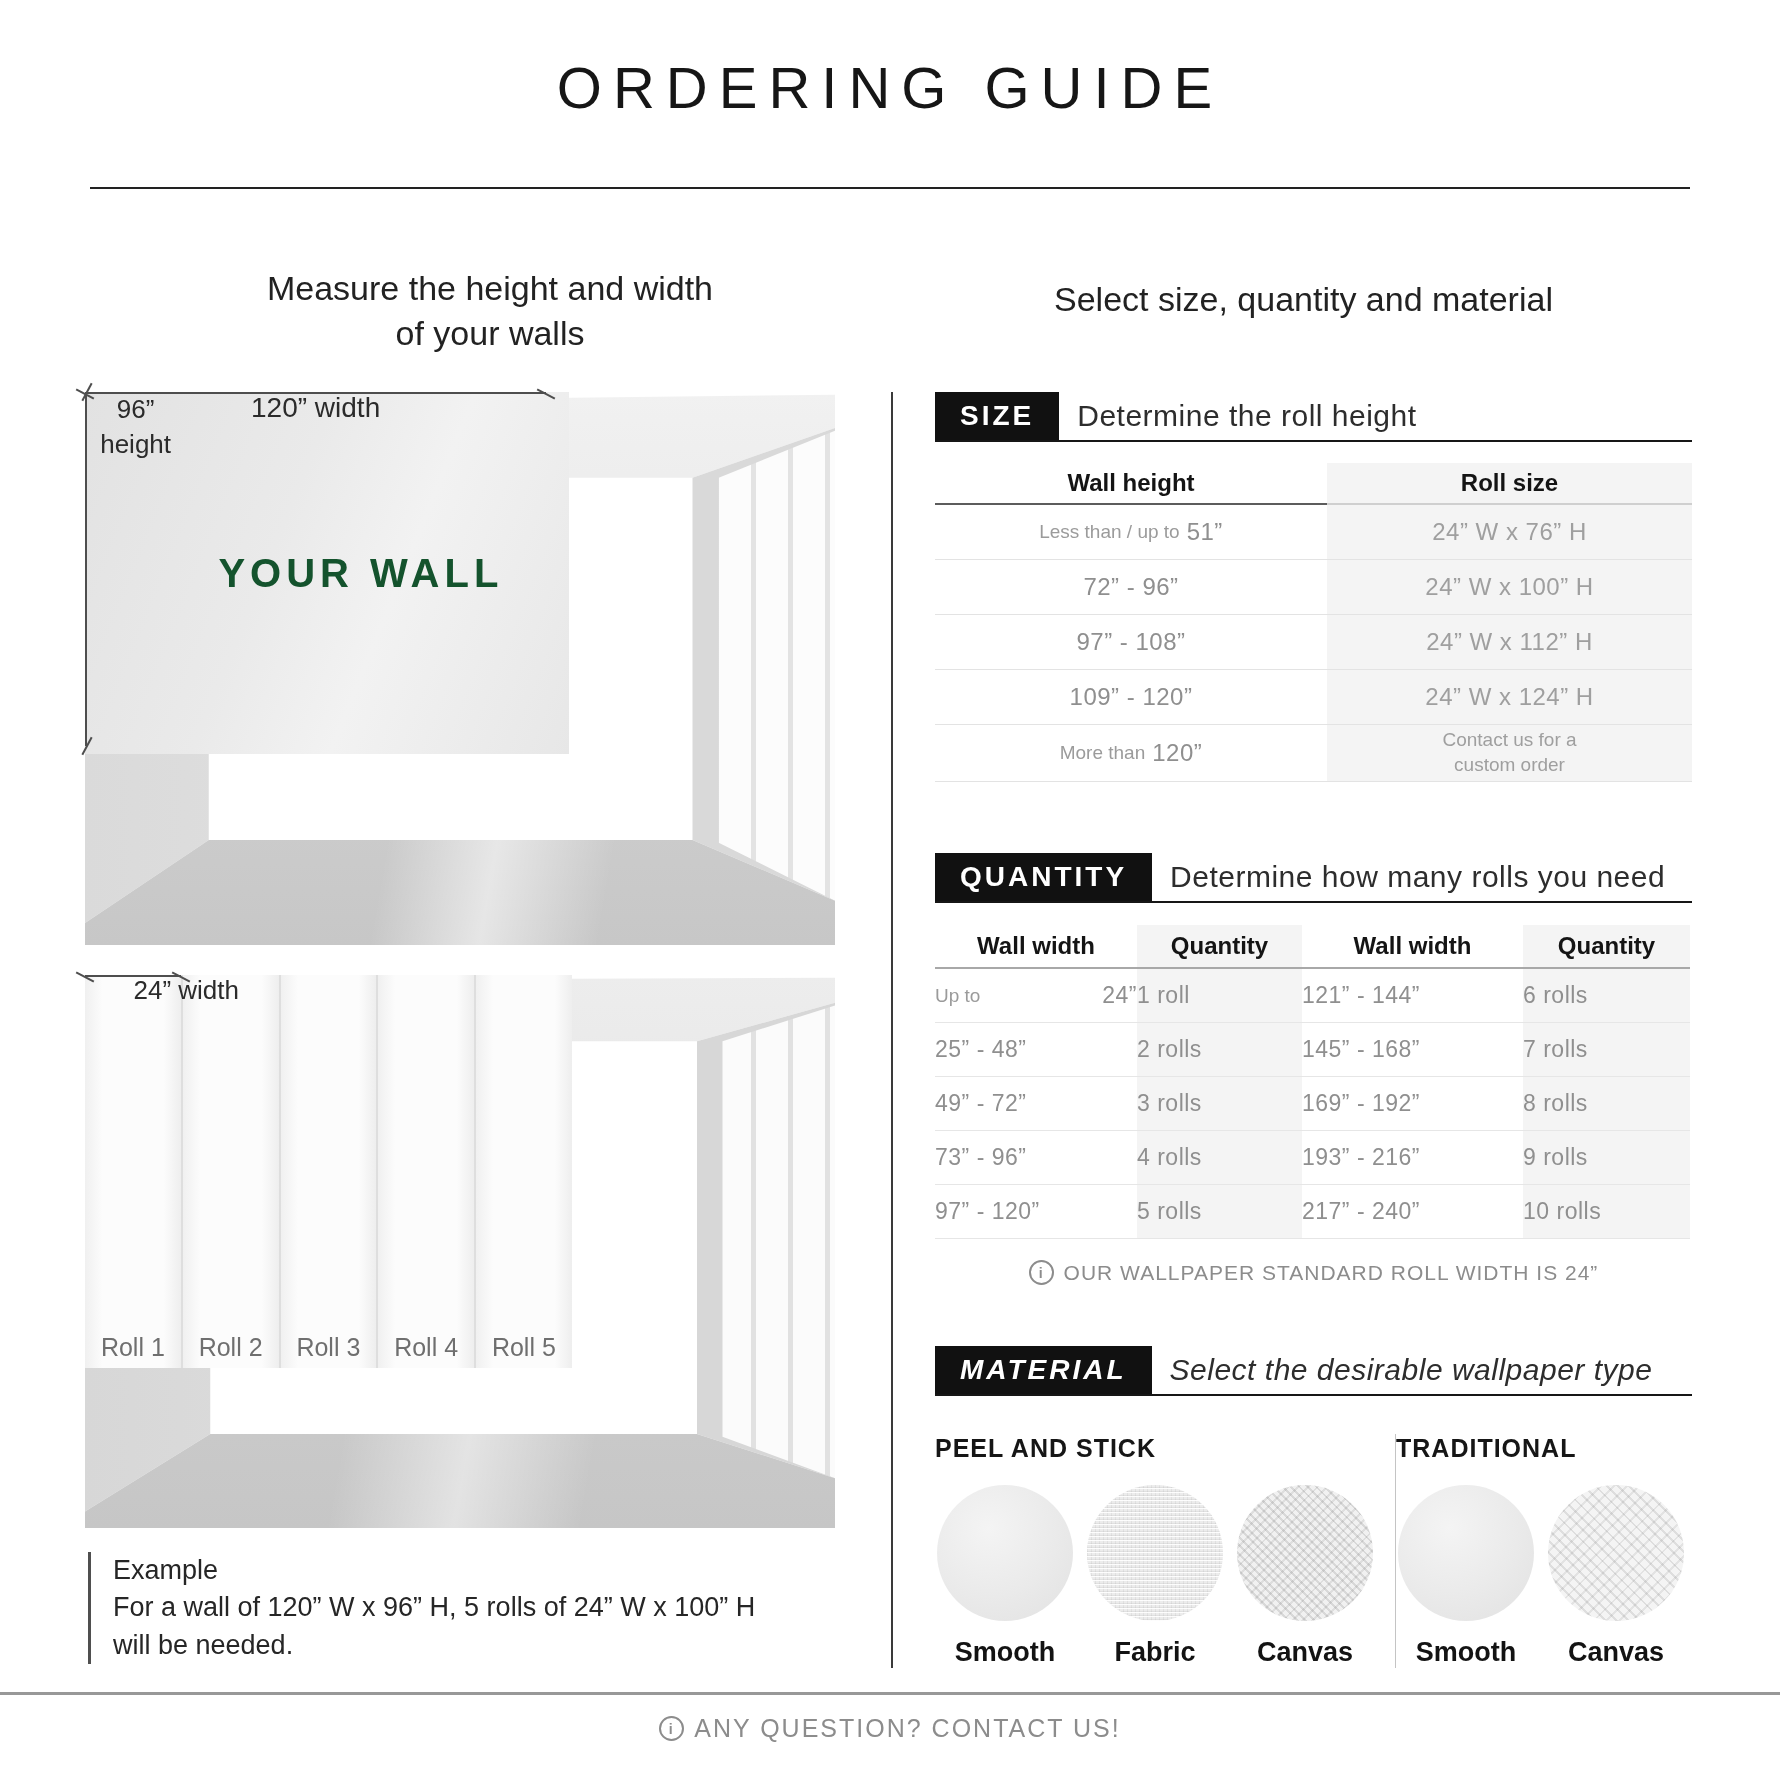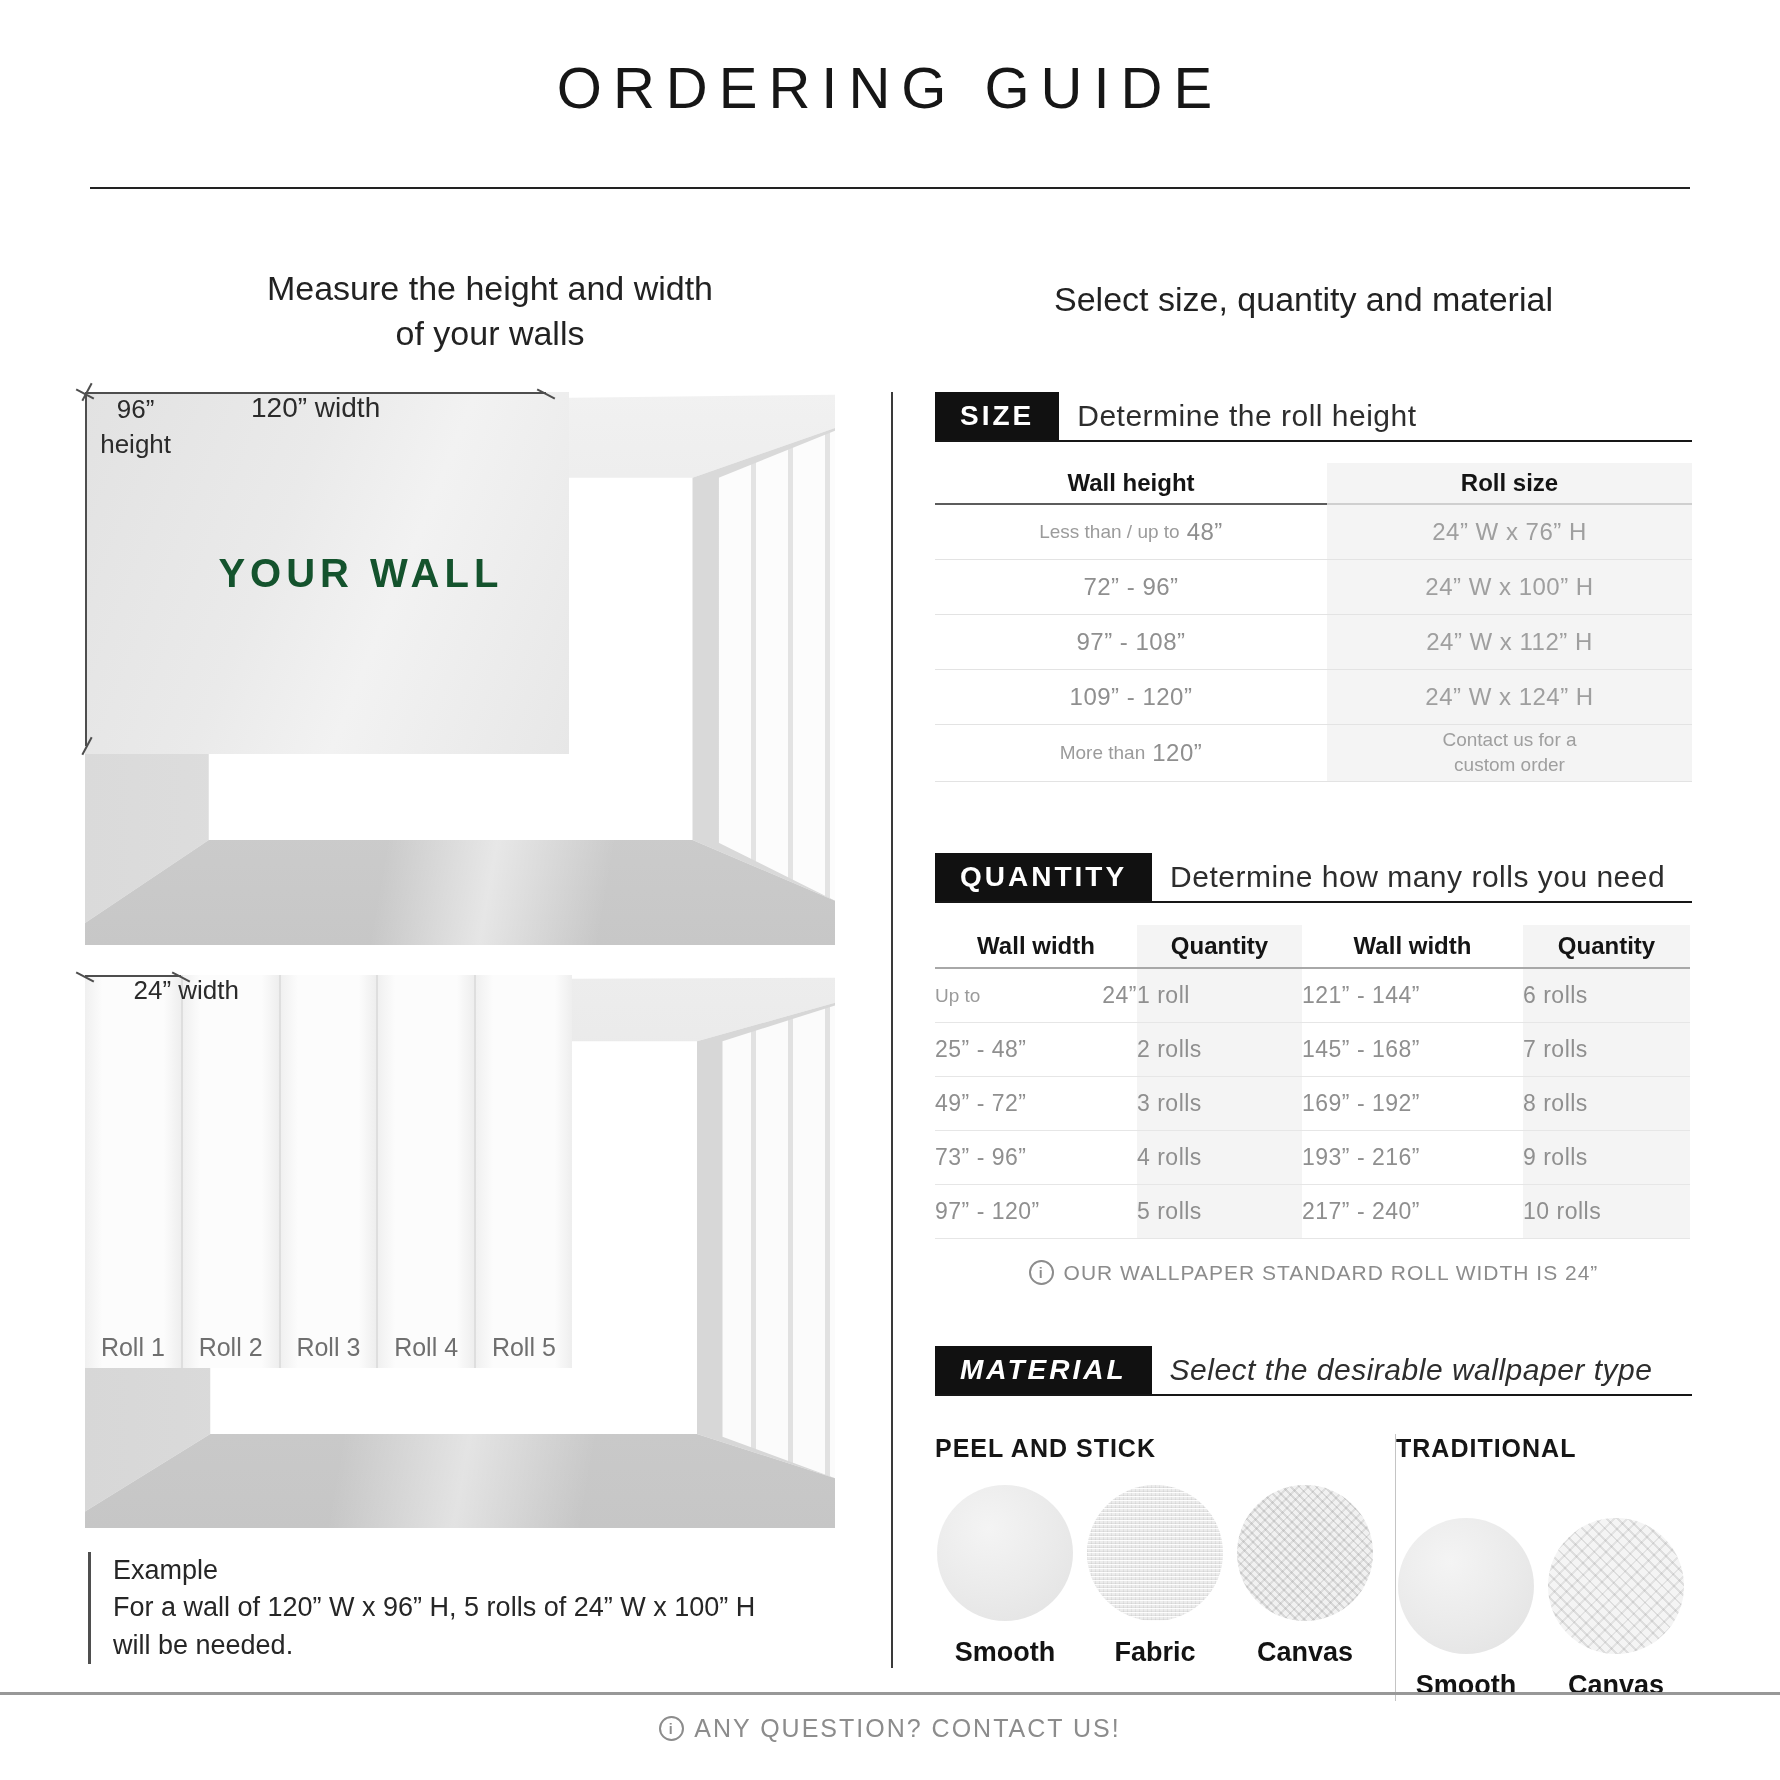--- a/index.html
+++ b/index.html
@@ -117,21 +117,21 @@
 
   .info-icon{display:inline-flex;align-items:center;justify-content:center;width:21px;height:21px;
         border:2px solid #8c8c8c;border-radius:50%;font-size:14px;font-weight:700;color:#8c8c8c;
         margin-right:10px;flex:0 0 auto;}
   .info-icon::before{content:"i";}
 
   
   .material-groups{position:absolute;left:935px;top:1434px;width:757px;display:flex;}
   .mat-group{display:flex;flex-direction:column;}
   .mat-group.g1{width:460px;border-right:1px solid #c4c4c4;}
-  .mat-group.g2{width:296px;gap:33px;}
+  .mat-group.g2{width:296px;}
   .group-name{font-size:25px;font-weight:700;color:#161616;letter-spacing:1px;}
   .mat-items{display:flex;gap:10px;margin-top:22px;}
   .mat-item{display:flex;flex-direction:column;align-items:center;width:140px;}
   .swatch{width:136px;height:136px;border-radius:50%;}
   .mat-label{margin-top:16px;font-size:27px;font-weight:700;color:#131313;}
   .tex-smooth{background:radial-gradient(circle at 38% 32%,#f4f4f4 0%,#eaeaea 55%,#e1e1e1 100%);}
   .tex-fabric{background-color:#ececec;
       background-image:repeating-linear-gradient(0deg,rgba(255,255,255,.9) 0 1px,rgba(0,0,0,.05) 1px 2px,transparent 2px 4px),
                        repeating-linear-gradient(90deg,rgba(0,0,0,.05) 0 1px,transparent 1px 4px);}
   .tex-canvas{background-color:#f1f1f1;
@@ -216,21 +216,21 @@
     <div class="badge">SIZE</div>
     <div class="sec-heading">Determine the roll height</div>
   </div>
 
   <div class="size-table">
     <div class="cell hdr hdr-dark">Wall height</div>
     <div class="cell hdr hdr-light gray-bg">Roll size</div>
 
     <div class="cell srow">
       <span class="prefix">Less than / up to </span>
-      <span class="value">48”</span>
+      <span class="value">51”</span>
     </div>
     <div class="cell srow gray-bg">
       <span class="roll-val">24” W x 76” H</span>
     </div>
 
     <div class="cell srow">
 
       <span class="value">72” - 96”</span>
     </div>
     <div class="cell srow gray-bg">

